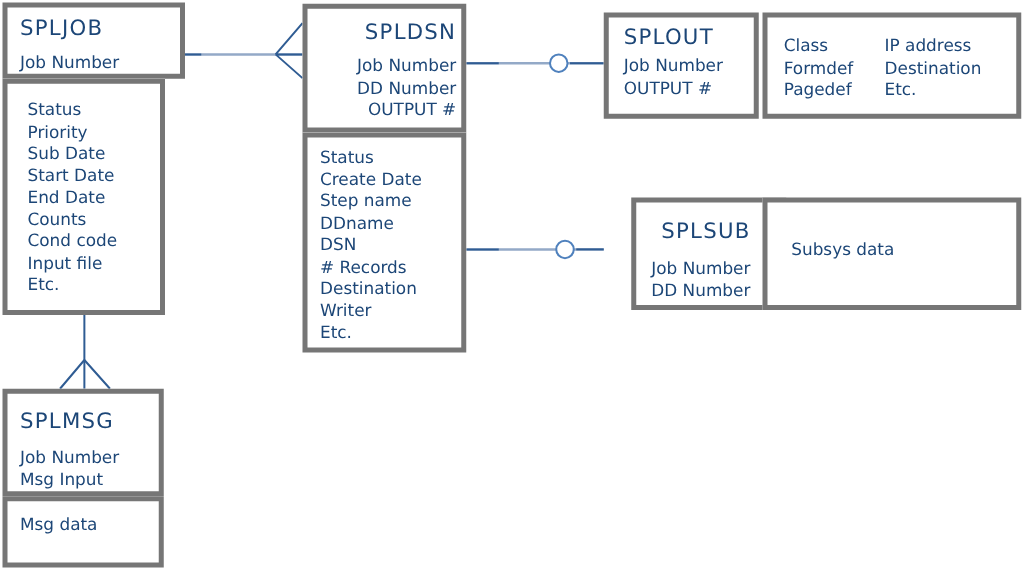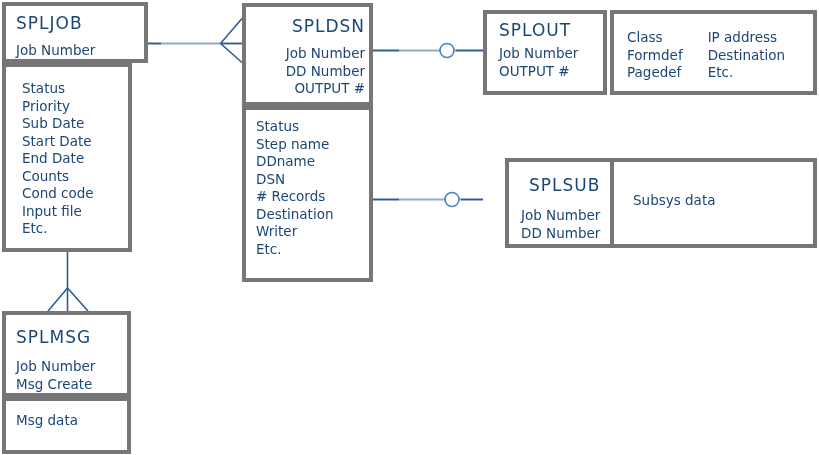--- a/index.html
+++ b/index.html
@@ -106,20 +106,21 @@
   </div>
 
   <div class="box hdr spldsn-hdr">
     <div class="etitle">SPLDSN</div>
     <div class="row">Job Number</div>
     <div class="row">DD Number</div>
     <div class="row">OUTPUT #</div>
   </div>
   <div class="box attrs spldsn-att">
     <div class="row">Status</div>
+    <div class="row">Create Date</div>
     <div class="row">Step name</div>
     <div class="row">DDname</div>
     <div class="row">DSN</div>
     <div class="row"># Records</div>
     <div class="row">Destination</div>
     <div class="row">Writer</div>
     <div class="row">Etc.</div>
   </div>
 
   <div class="box hdr splout-hdr">
@@ -146,19 +147,19 @@
     <div class="row">Job Number</div>
     <div class="row">DD Number</div>
   </div>
   <div class="box splsub-att">
     <div class="row">Subsys data</div>
   </div>
 
   <div class="box hdr splmsg-hdr">
     <div class="etitle">SPLMSG</div>
     <div class="row">Job Number</div>
-    <div class="row">Msg Create</div>
+    <div class="row">Msg Input</div>
   </div>
   <div class="box splmsg-att">
     <div class="row">Msg data</div>
   </div>
 
 </div>
 
 </body></html>

